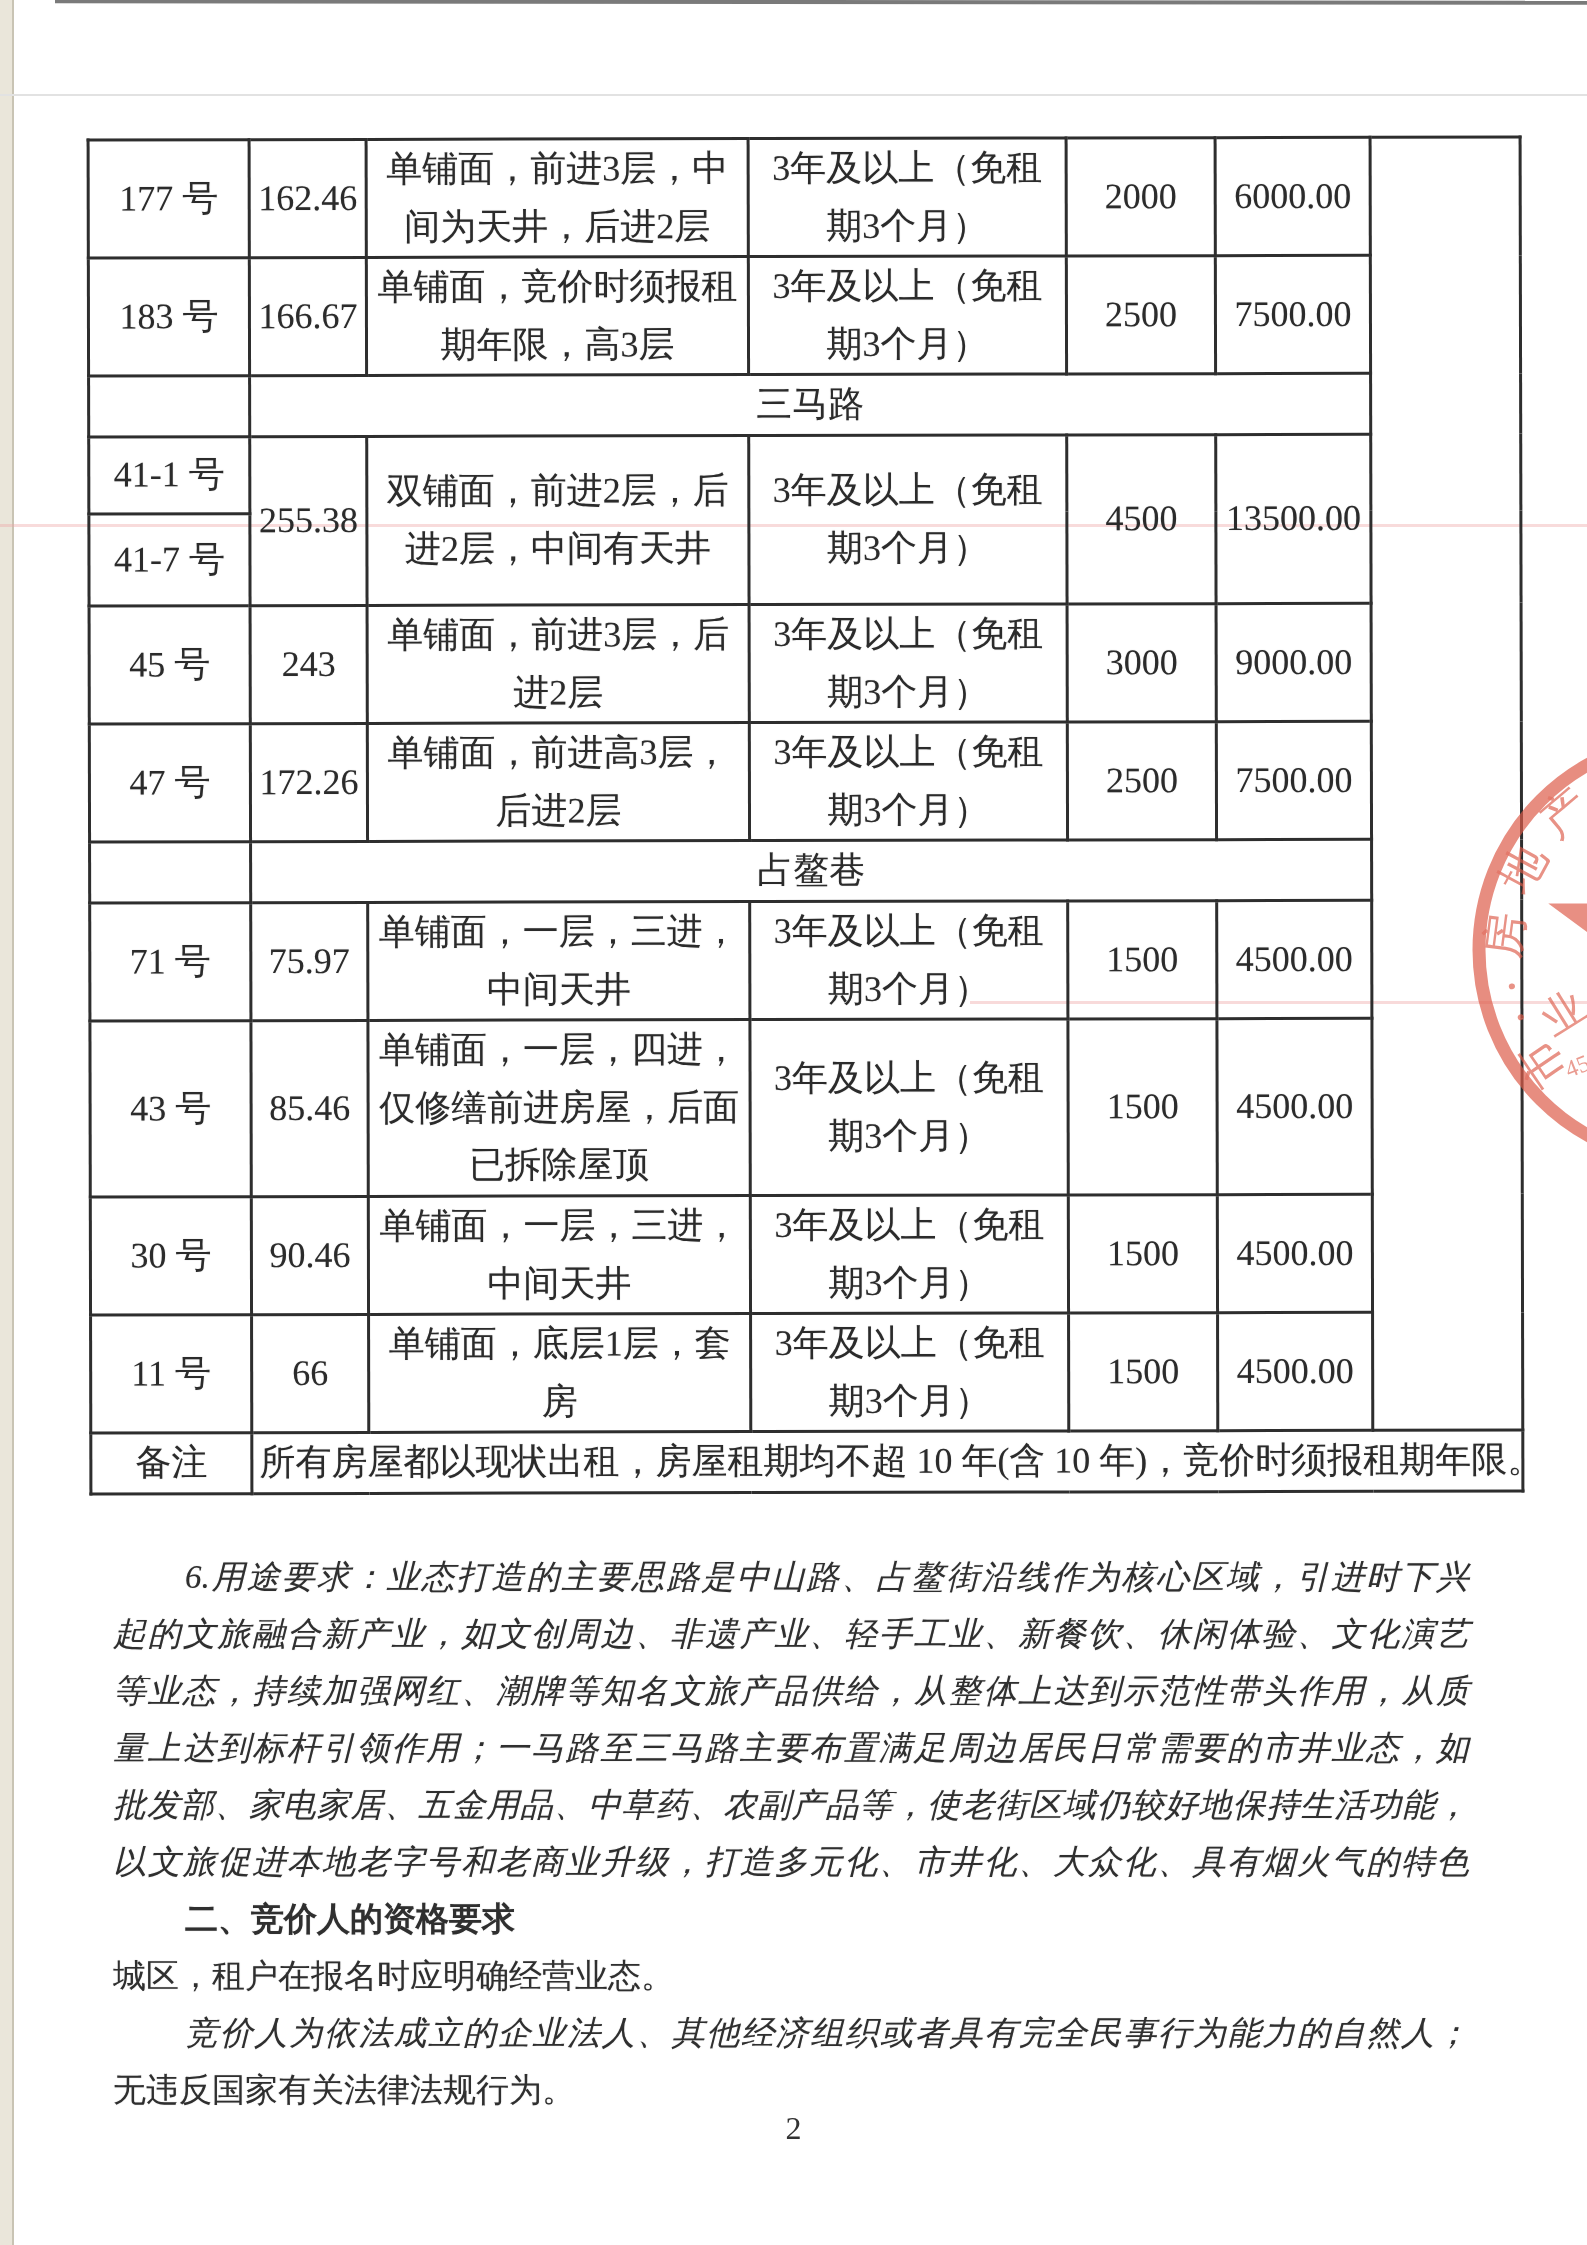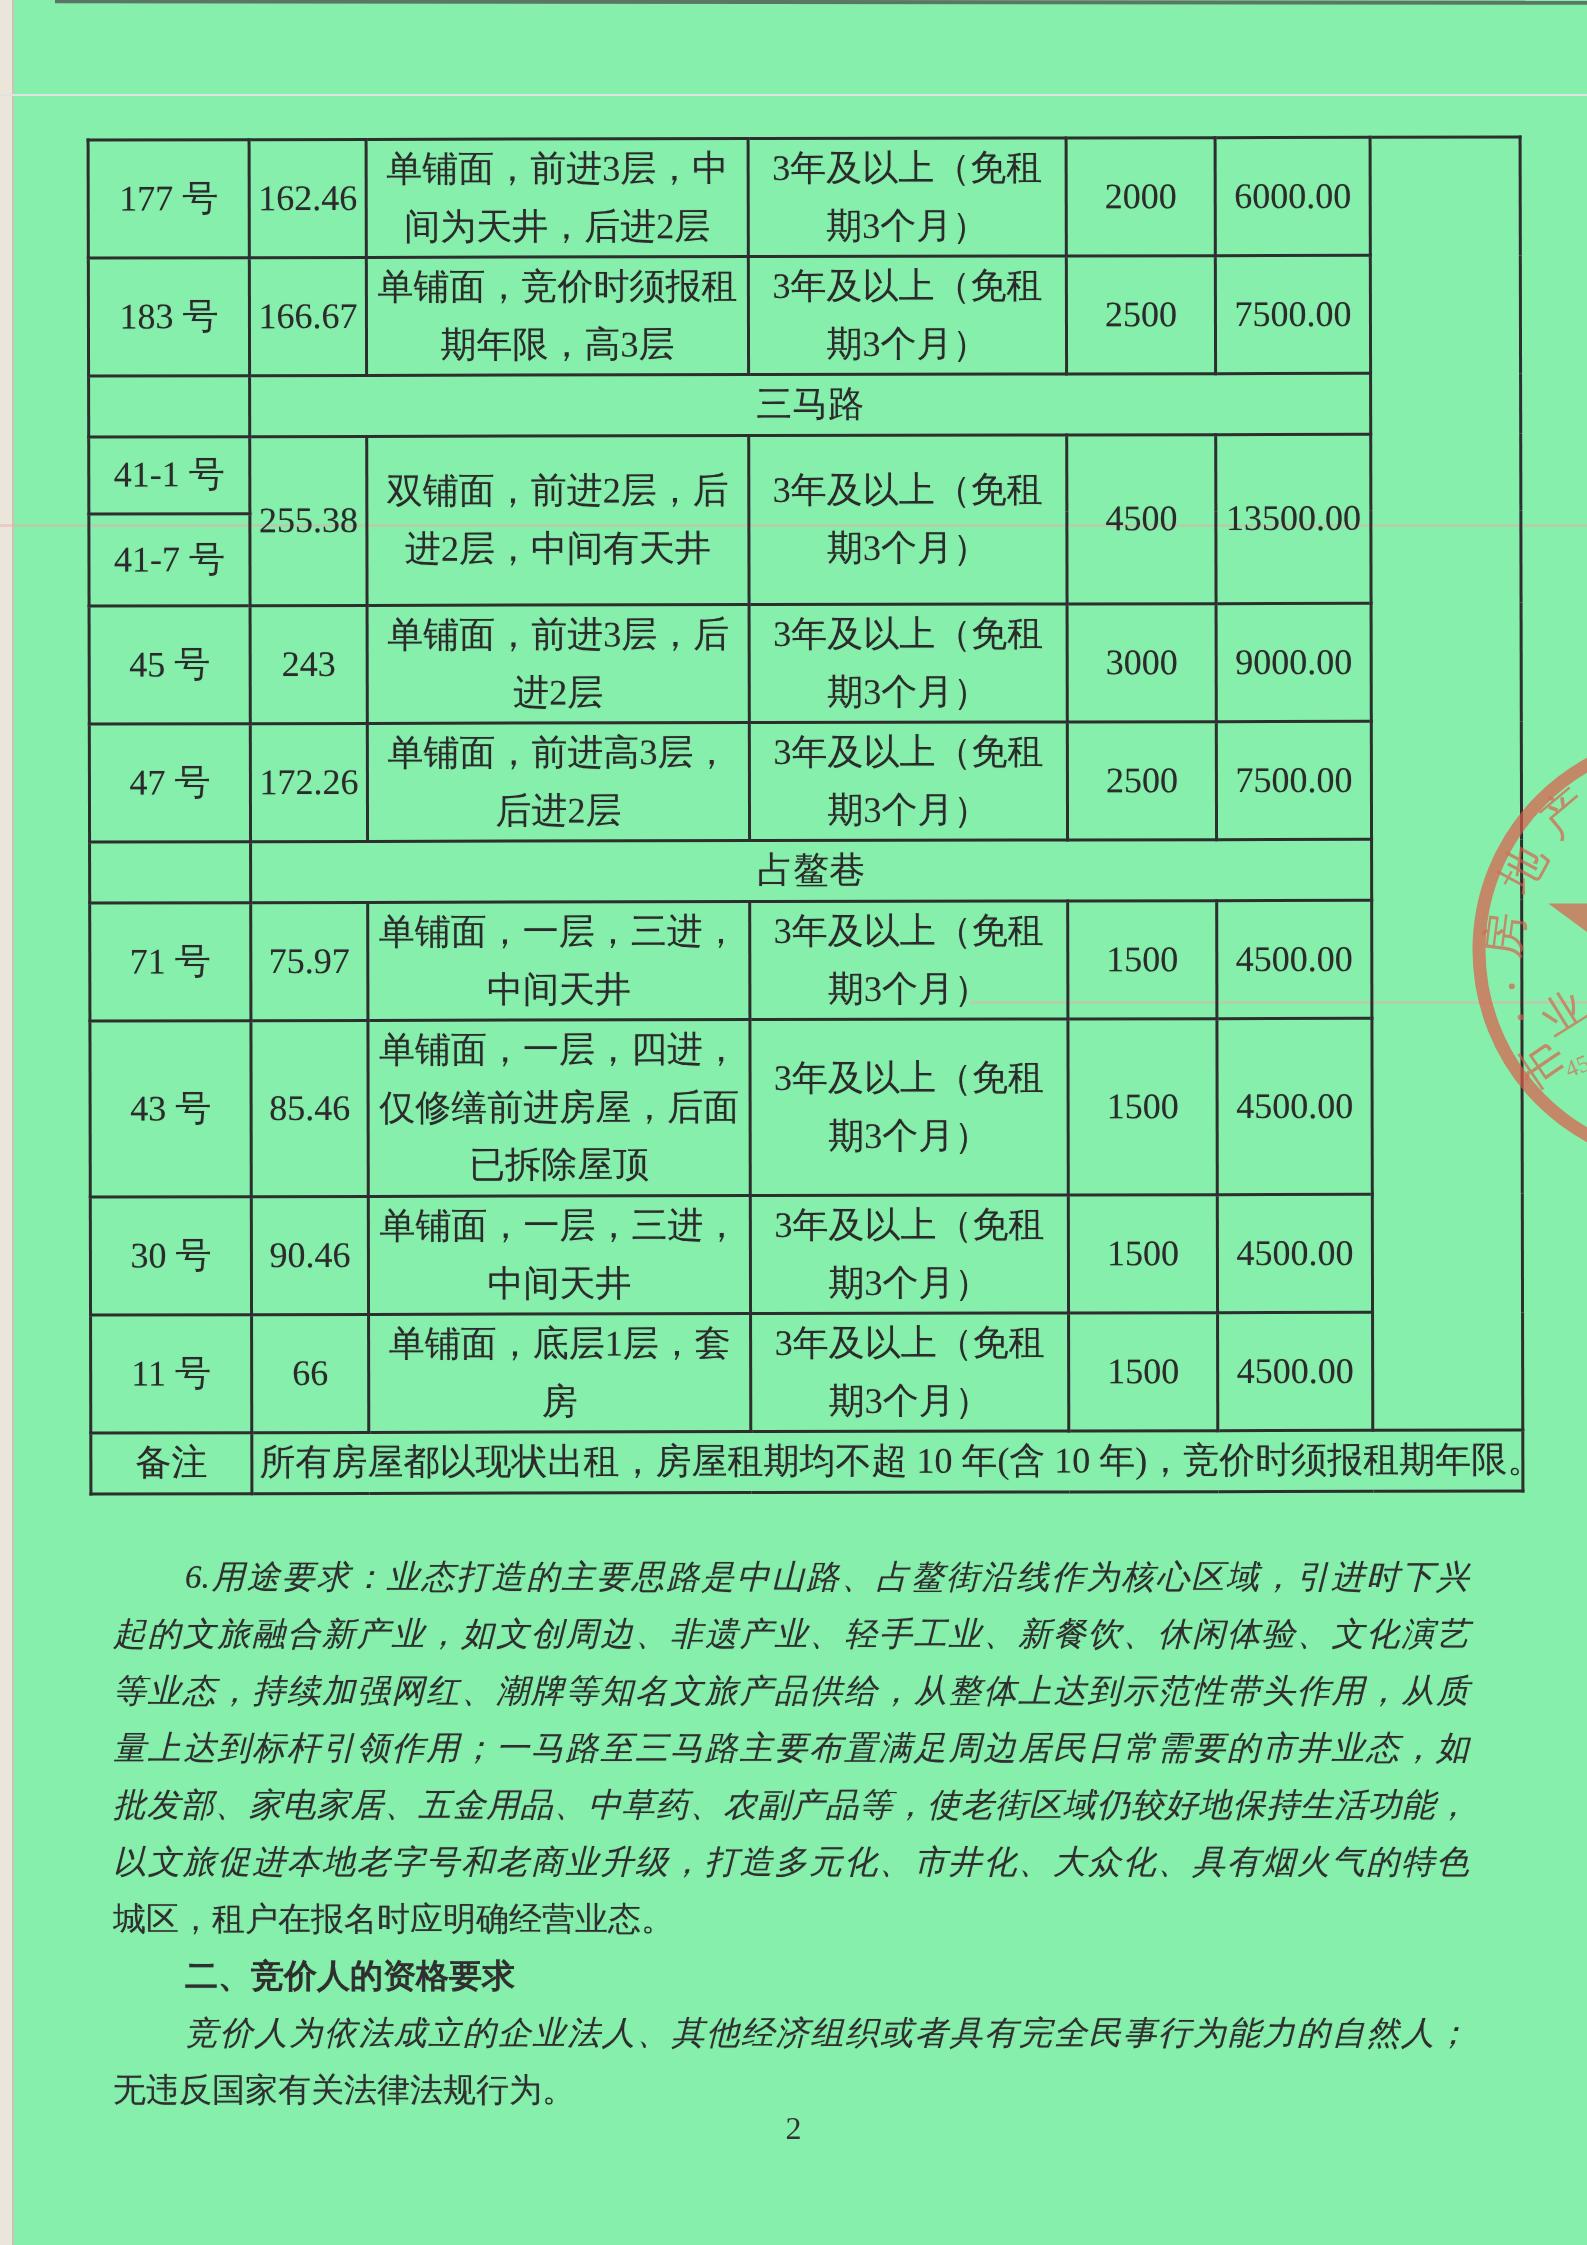--- a/index.html
+++ b/index.html
@@ -1,18 +1,18 @@
 <!DOCTYPE html>
 <html><head>
 <meta charset="utf-8">
 <style>
   html,body{margin:0;padding:0;background:#8a8a8a;}
   .page{
     position:relative;width:1587px;height:2245px;margin:0 auto;
-    background:#86efac;overflow:hidden;
+    background:#ffffff;overflow:hidden;
     font-family:"Liberation Serif","DejaVu Serif",serif;
     color:#262626;
   }
   .page *{box-sizing:border-box;}
   
   .scan-top-line{position:absolute;left:55px;top:0;width:1532px;height:4px;background:#4e4e4e;opacity:.75;transform:rotate(.06deg);}
   .scan-left-edge{position:absolute;left:0;top:0;width:14px;height:2245px;background:#eae6da;border-right:2px solid #c9c4b4;}
   .scan-streak{position:absolute;left:0;top:94px;width:1587px;height:2px;background:#e2e2e2;}
   .scan-pink-1{position:absolute;left:0;top:524px;width:1587px;height:3px;background:rgba(238,166,166,.40);}
   .scan-pink-2{position:absolute;left:970px;top:1001px;width:617px;height:3px;background:rgba(238,166,166,.42);}
@@ -165,22 +165,22 @@
   </tbody>
     </table>
 
   <div class="bodytext">
     <div class="line jline indent">6.用途要求：业态打造的主要思路是中山路、占鳌街沿线作为核心区域，引进时下兴</div>
     <div class="line jline">起的文旅融合新产业，如文创周边、非遗产业、轻手工业、新餐饮、休闲体验、文化演艺</div>
     <div class="line jline">等业态，持续加强网红、潮牌等知名文旅产品供给，从整体上达到示范性带头作用，从质</div>
     <div class="line jline">量上达到标杆引领作用；一马路至三马路主要布置满足周边居民日常需要的市井业态，如</div>
     <div class="line jline">批发部、家电家居、五金用品、中草药、农副产品等，使老街区域仍较好地保持生活功能，</div>
     <div class="line jline">以文旅促进本地老字号和老商业升级，打造多元化、市井化、大众化、具有烟火气的特色</div>
+    <div class="line heading">二、竞价人的资格要求</div>
     <div class="line">城区，租户在报名时应明确经营业态。</div>
-    <div class="line heading">二、竞价人的资格要求</div>
     <div class="line jline indent">竞价人为依法成立的企业法人、其他经济组织或者具有完全民事行为能力的自然人；</div>
     <div class="line">无违反国家有关法律法规行为。</div>
   </div>
 
   <div class="pagenum">2</div>
 
   <svg class="stamp" viewBox="-240 -240 480 480" xmlns="http://www.w3.org/2000/svg">
     <g fill="none" stroke="#dd5b49" opacity="0.82">
       <circle cx="0" cy="0" r="212" stroke-width="13"></circle>
     </g>

